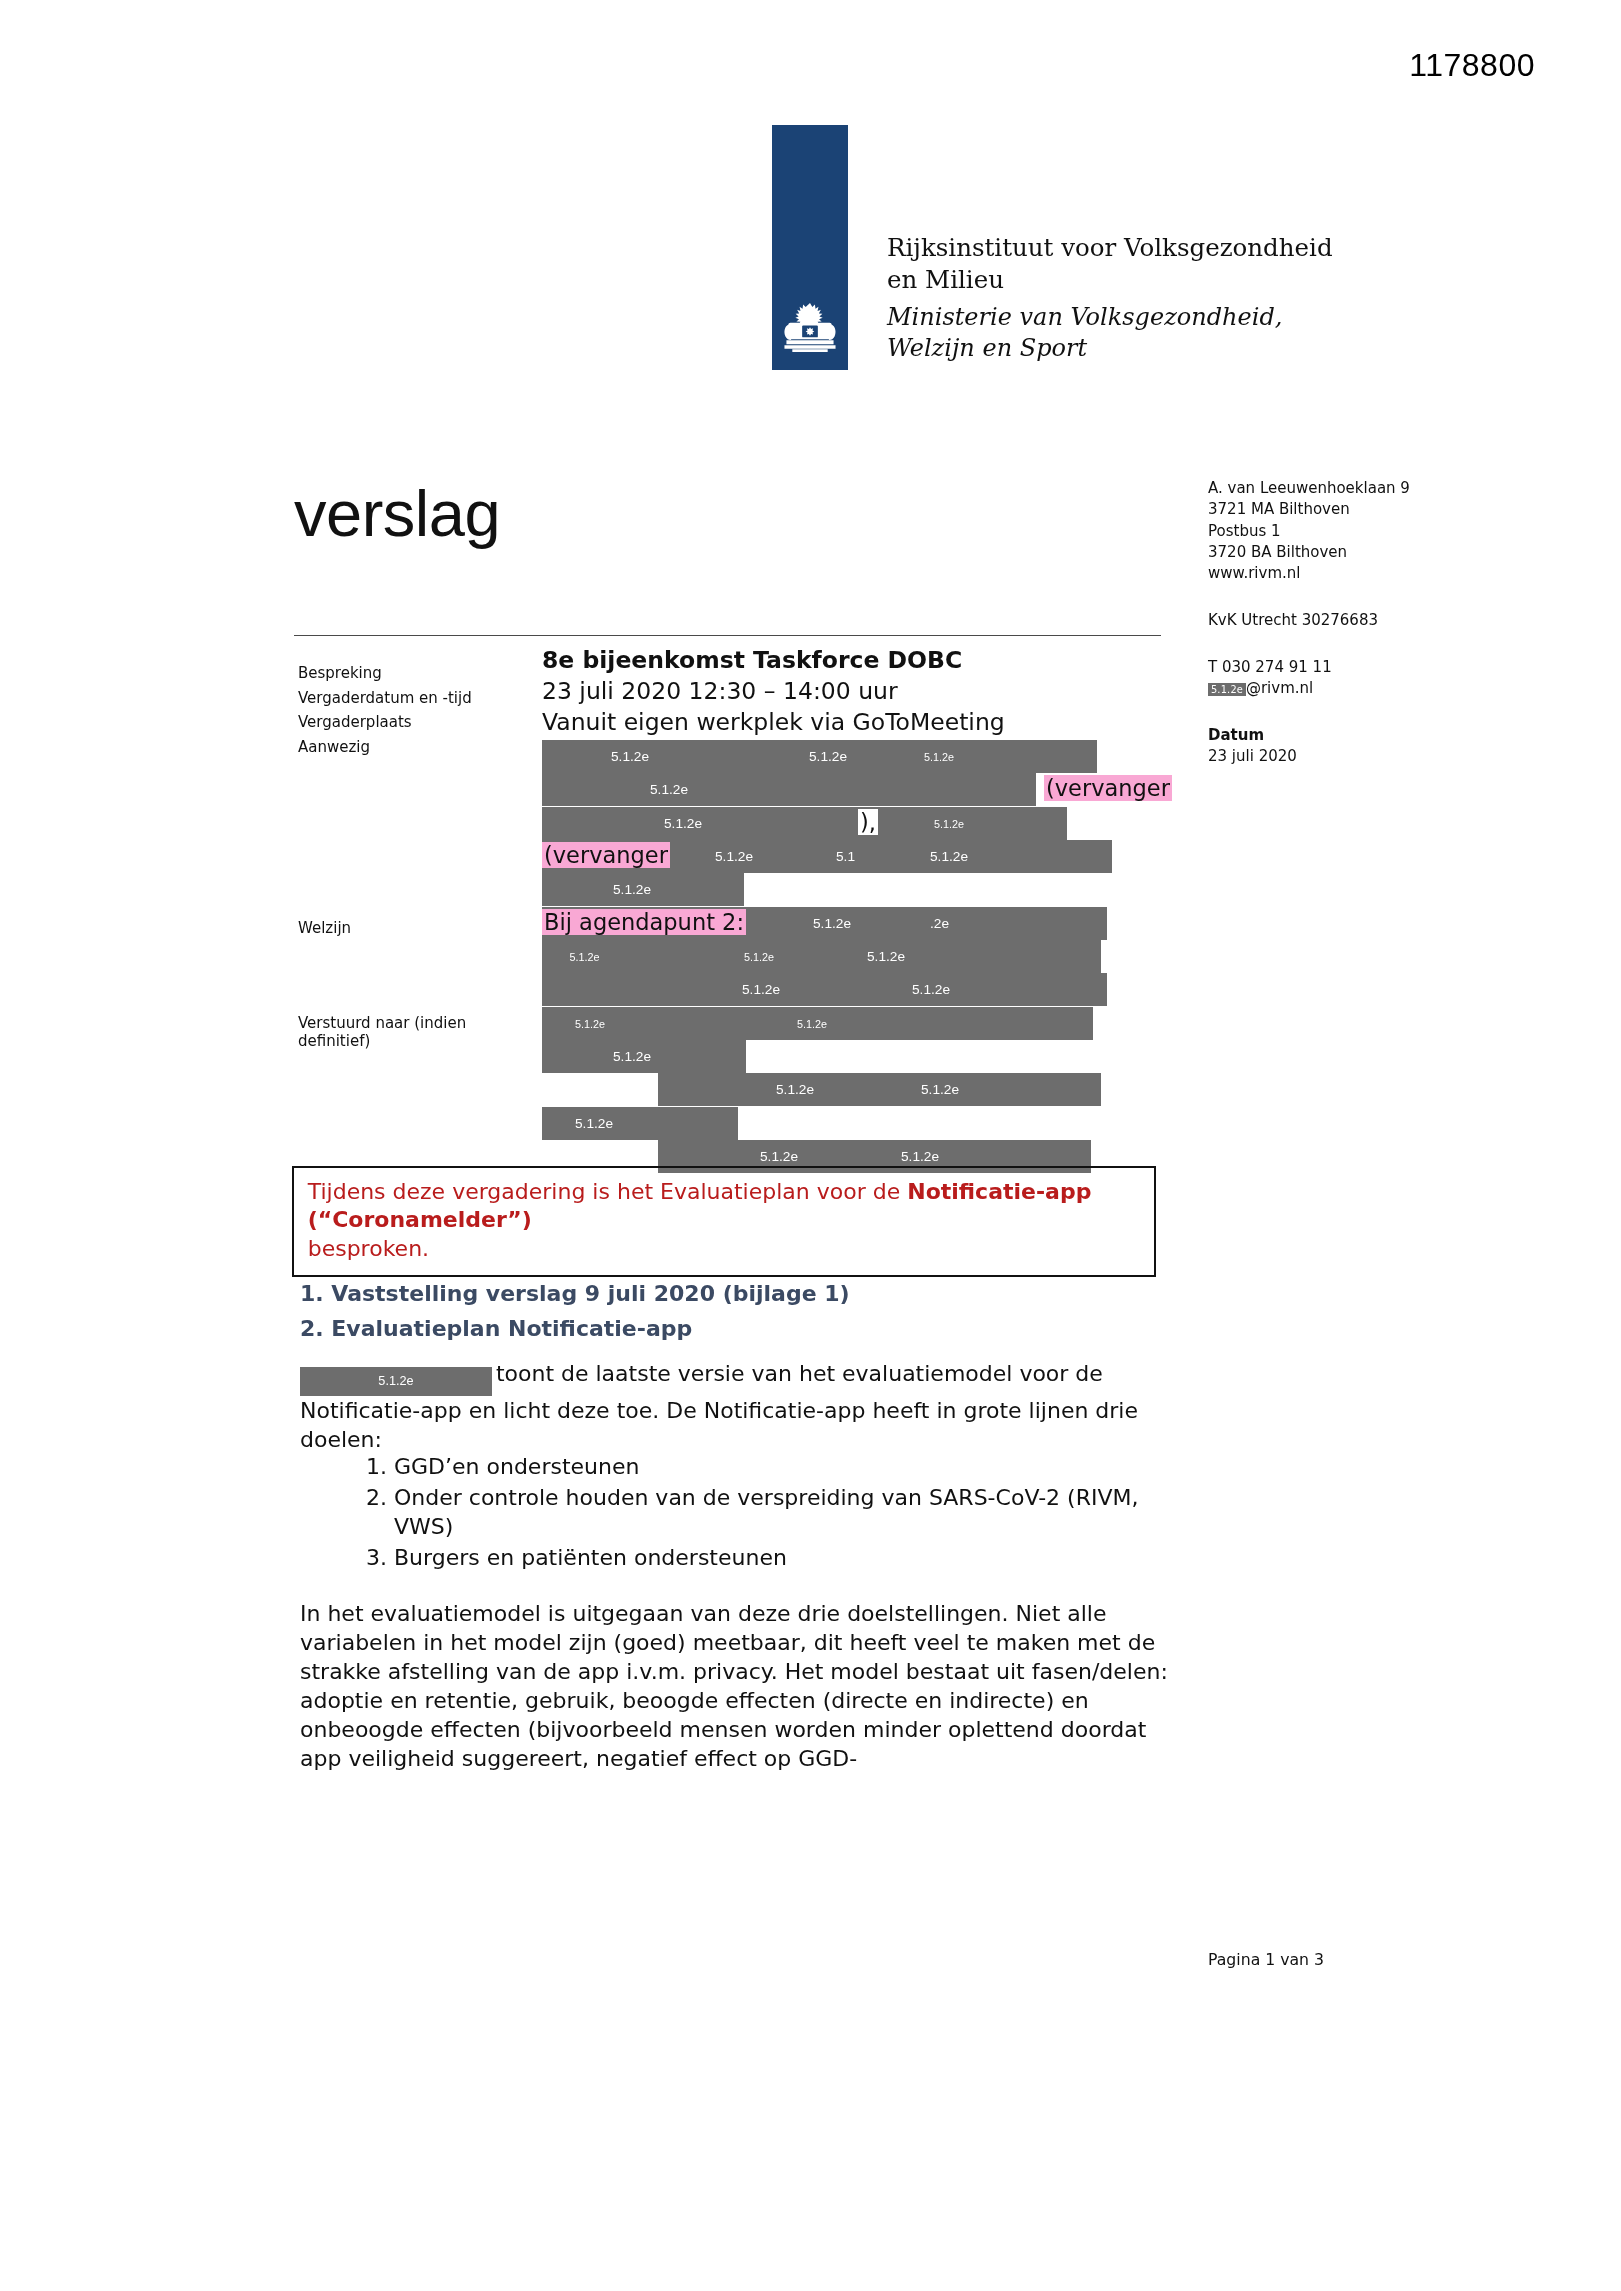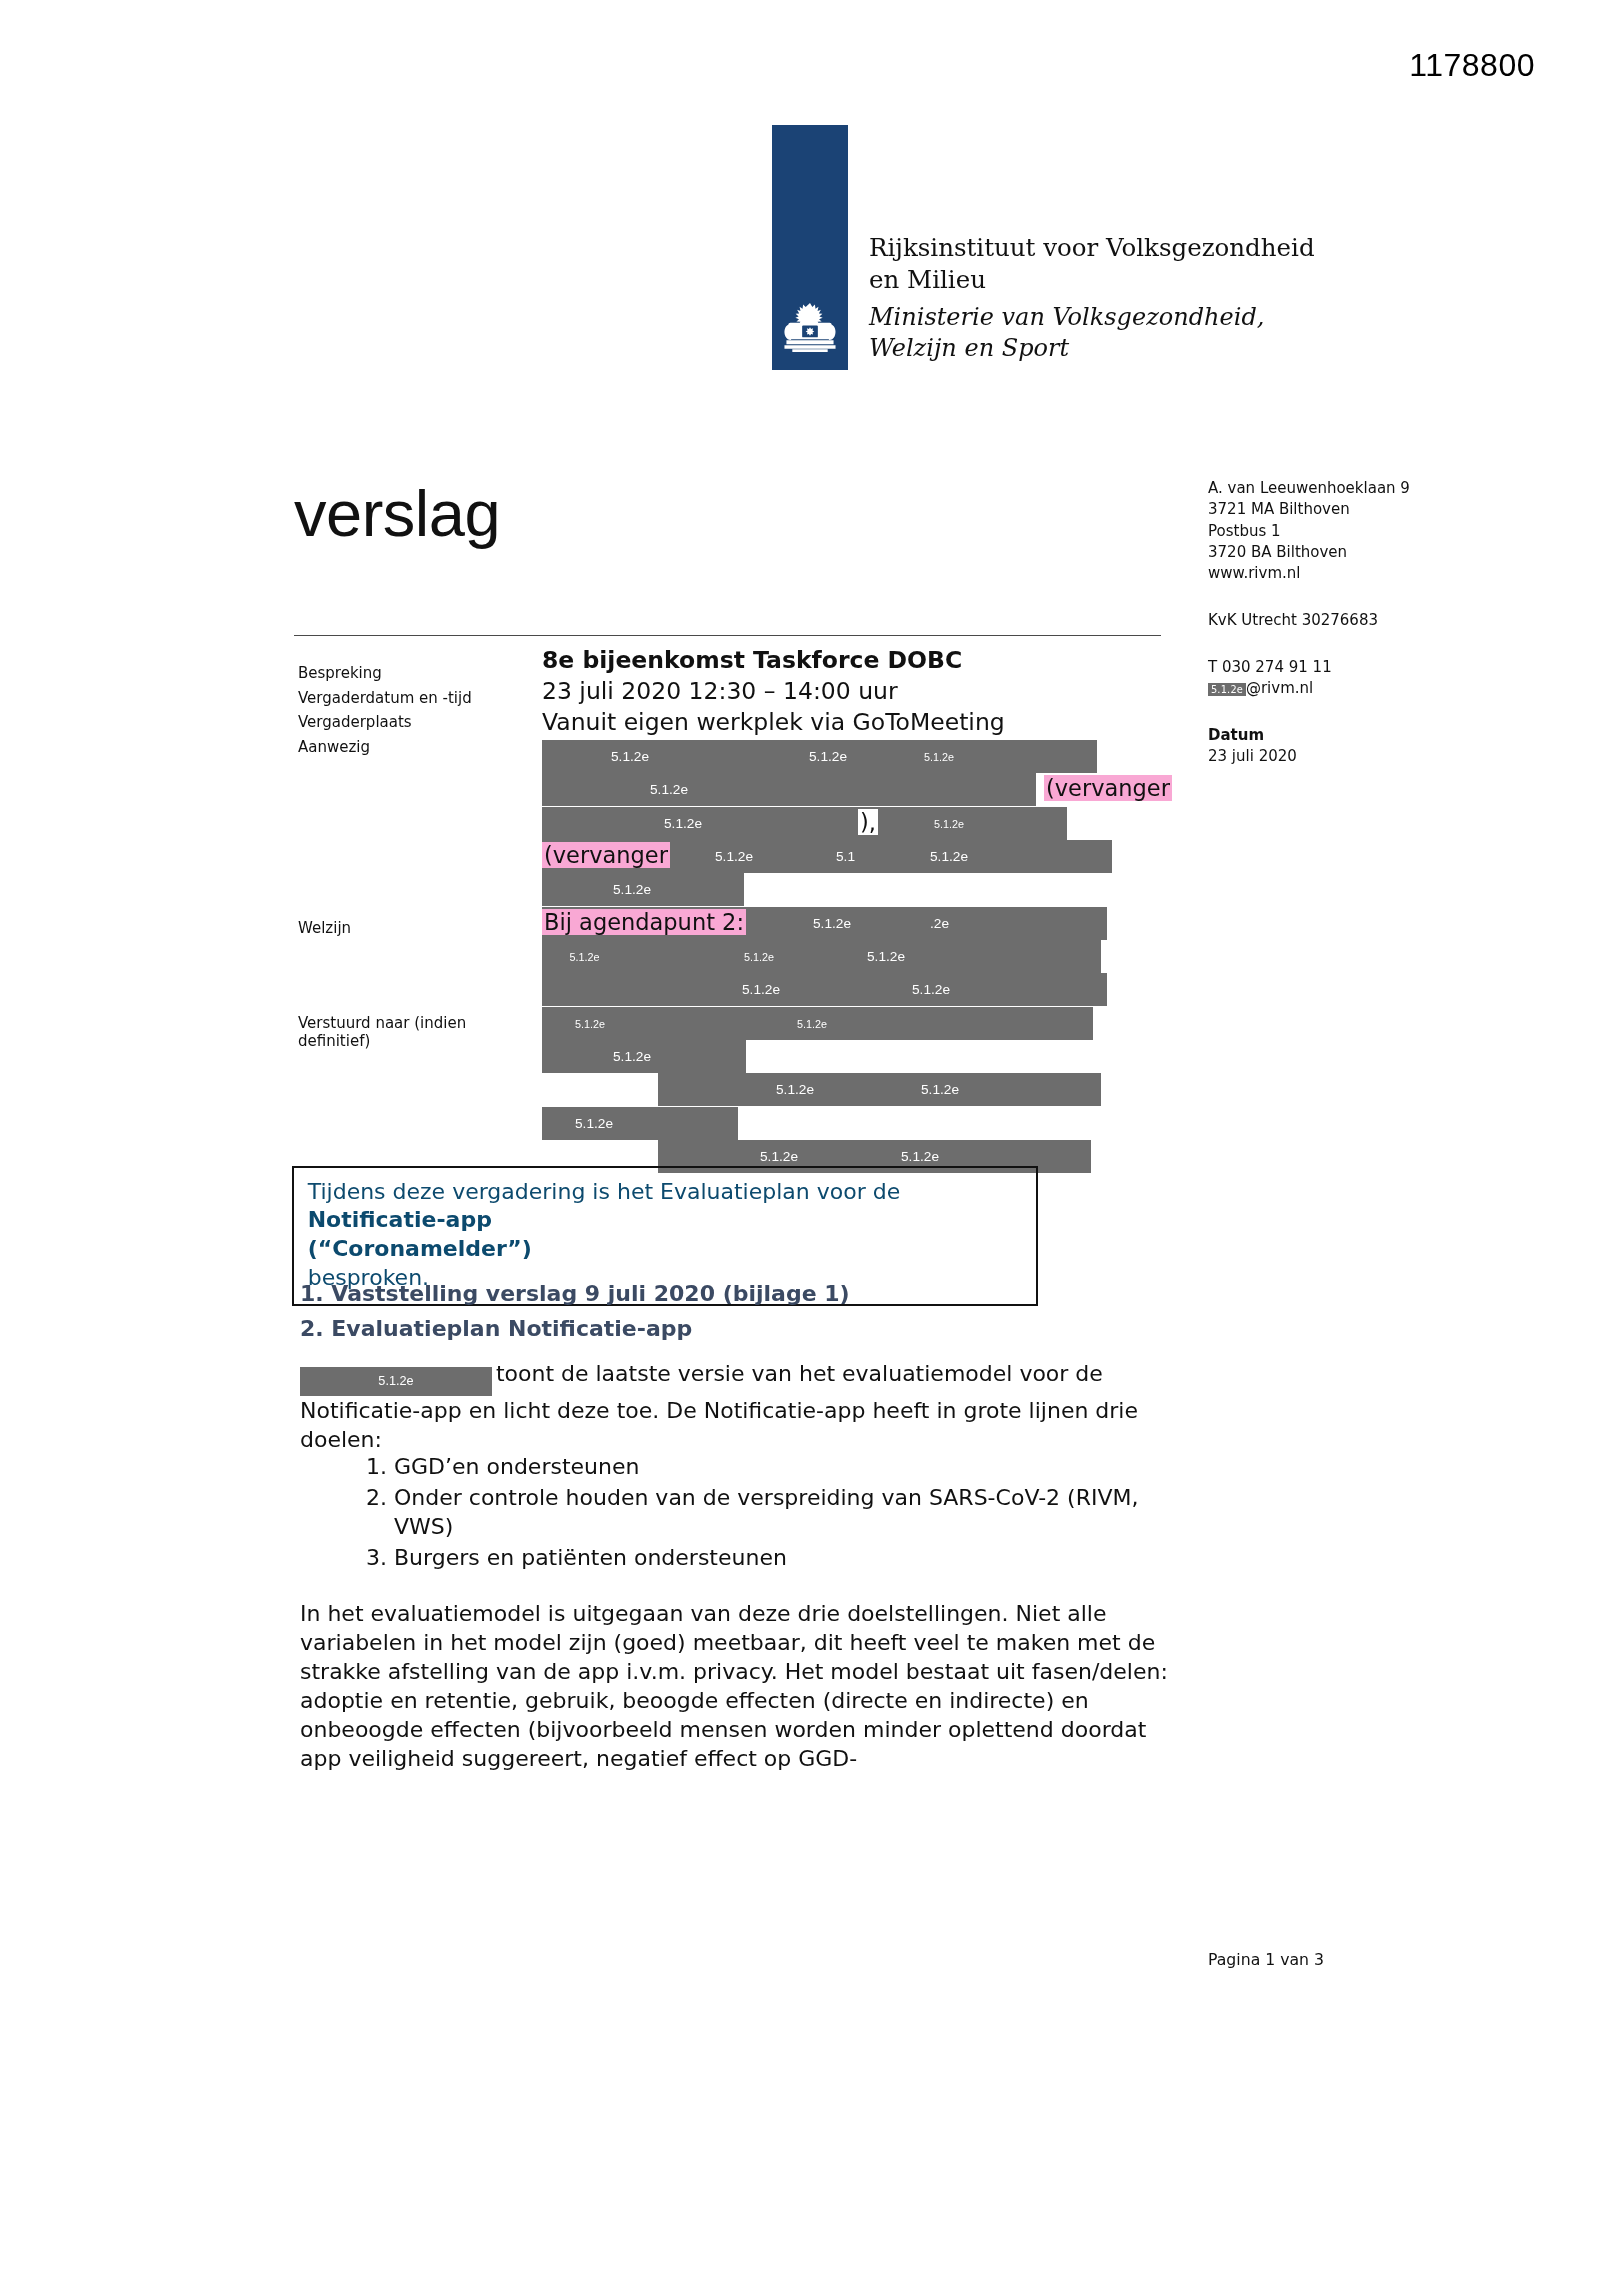--- a/index.html
+++ b/index.html
@@ -50,21 +50,21 @@
   }
   .crest {
     position: absolute;
     left: 50%;
     bottom: 11.8px;
     transform: translateX(-50%);
     width: 55px;
     height: 57px;
   }
   .logo-text {
-    margin-left: 21px;
+    margin-left: 39px;
     padding-bottom: 5.9px;
     line-height: 1.30;
   }
   .logo-line-1, .logo-line-2 {
     font-family: "DejaVu Serif", "Liberation Serif", serif;
     font-size: 24.5px;
     color: #111;
     white-space: nowrap;
   }
   .logo-line-3, .logo-line-4 {
@@ -176,26 +176,26 @@
     padding: 0 2px;
     white-space: nowrap;
     font-family: "DejaVu Sans", sans-serif;
   }
 
   
   .callout {
     position: absolute;
     left: 292px;
     top: 1166px;
-    width: 746px;
+    width: 864px;
     border: 2px solid #111;
     padding: 9.8px 13.7px 11.8px 13.7px;
     font-size: 22px;
     line-height: 1.30;
-    color: #0c4a6e;
+    color: #b91c1c;
     box-sizing: border-box;
   }
   .callout b { font-weight: bold; }
 
   
   .body-col {
     position: absolute;
     left: 300px;
     top: 1279px;
     width: 882px;

